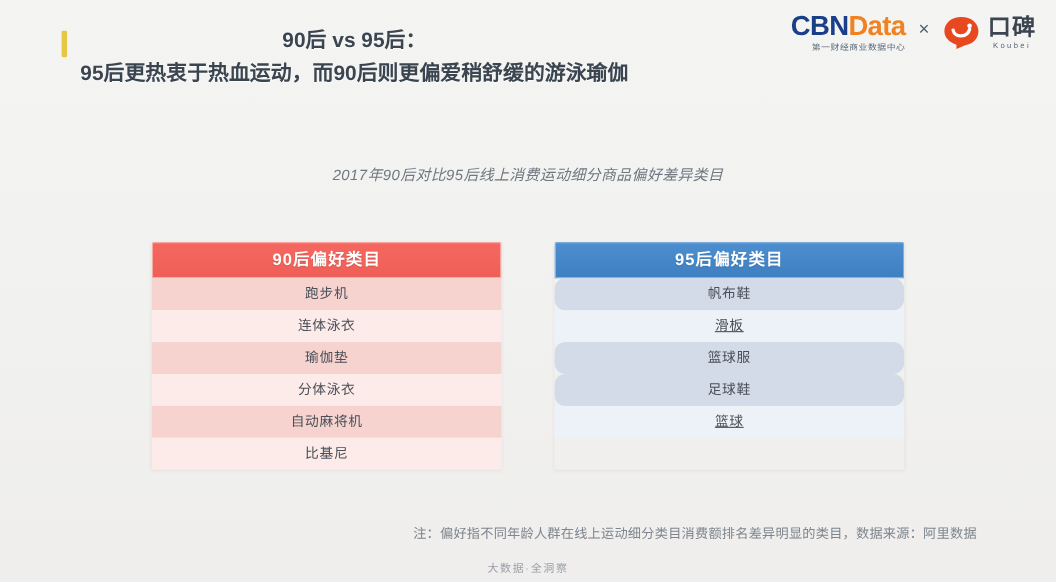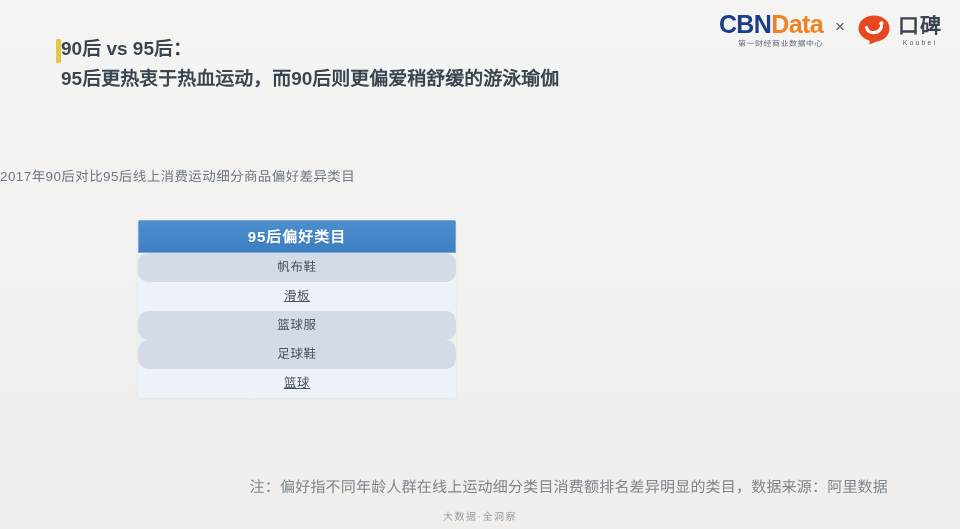--- a/index.html
+++ b/index.html
@@ -83,22 +83,24 @@
     font-size: 7px;
     color: #5c6776;
     letter-spacing: 2.1px;
     white-space: nowrap;
   }
 
   
   .title-block {
     position: absolute;
     left: 56px;
-    top: 36px;
-    display: flex;
+    top: 25px;
+    display: flex;
+    gap: 12px;
+    text-align: center;
   }
   .title-accent {
     width: 5px;
     height: 24px;
     background: #e6c744;
     border-radius: 1px;
     margin-top: 3px;
     flex: none;
   }
   .title-lines {
@@ -111,27 +113,28 @@
     font-weight: bold;
     color: #3a4550;
     line-height: 1.32;
     white-space: nowrap;
     text-shadow: 0 1px 1px rgba(255,255,255,0.7);
   }
 
   
   .chart-caption {
     position: absolute;
-    top: 165px;
+    top: 148px;
     left: 0;
     right: 0;
-    text-align: left;
+    text-align: center;
     font-size: 13.5px;
     color: #6f7780;
     letter-spacing: 0.4px;
+    font-style: italic;
   }
 
   
   .tables {
     position: absolute;
     top: 220px;
     left: 138px;
     width: 684px;
     display: flex;
     justify-content: space-between;
@@ -171,21 +174,21 @@
   .table-red .pref-row.odd  { background: #f6d3cf; }
   .table-red .pref-row.even { background: #fcebe8; }
   .table-blue .pref-row.odd  { background: #d3dbe8; border-radius: 10px; }
   .table-blue .pref-row.even { background: #edf1f8; text-decoration: underline; }
 
   
   .footnote {
     position: absolute;
     right: 72px;
     top: 475px;
-    font-size: 15px;
+    font-size: 12px;
     color: #7e858d;
     letter-spacing: 0.2px;
     white-space: nowrap;
   }
   .footer-tagline {
     position: absolute;
     left: 0;
     right: 0;
     top: 508px;
     text-align: center;
@@ -225,20 +228,29 @@
     <div class="title-lines">
       <div class="title-line">90后 vs 95后：</div>
       <div class="title-line">95后更热衷于热血运动，而90后则更偏爱稍舒缓的游泳瑜伽</div>
     </div>
   </div>
 
   <div class="chart-caption">2017年90后对比95后线上消费运动细分商品偏好差异类目</div>
 
   <div class="tables">
 
+    <div class="pref-table table-red">
+      <div class="pref-head">90后偏好类目</div>
+      <div class="pref-row odd">跑步机</div>
+      <div class="pref-row even">连体泳衣</div>
+      <div class="pref-row odd">瑜伽垫</div>
+      <div class="pref-row even">分体泳衣</div>
+      <div class="pref-row odd">自动麻将机</div>
+      <div class="pref-row even">比基尼</div>
+    </div>
 
     <div class="pref-table table-blue">
       <div class="pref-head">95后偏好类目</div>
       <div class="pref-row odd">帆布鞋</div>
       <div class="pref-row even">滑板</div>
       <div class="pref-row odd">篮球服</div>
       <div class="pref-row odd">足球鞋</div>
       <div class="pref-row even">篮球</div>
     </div>
 

